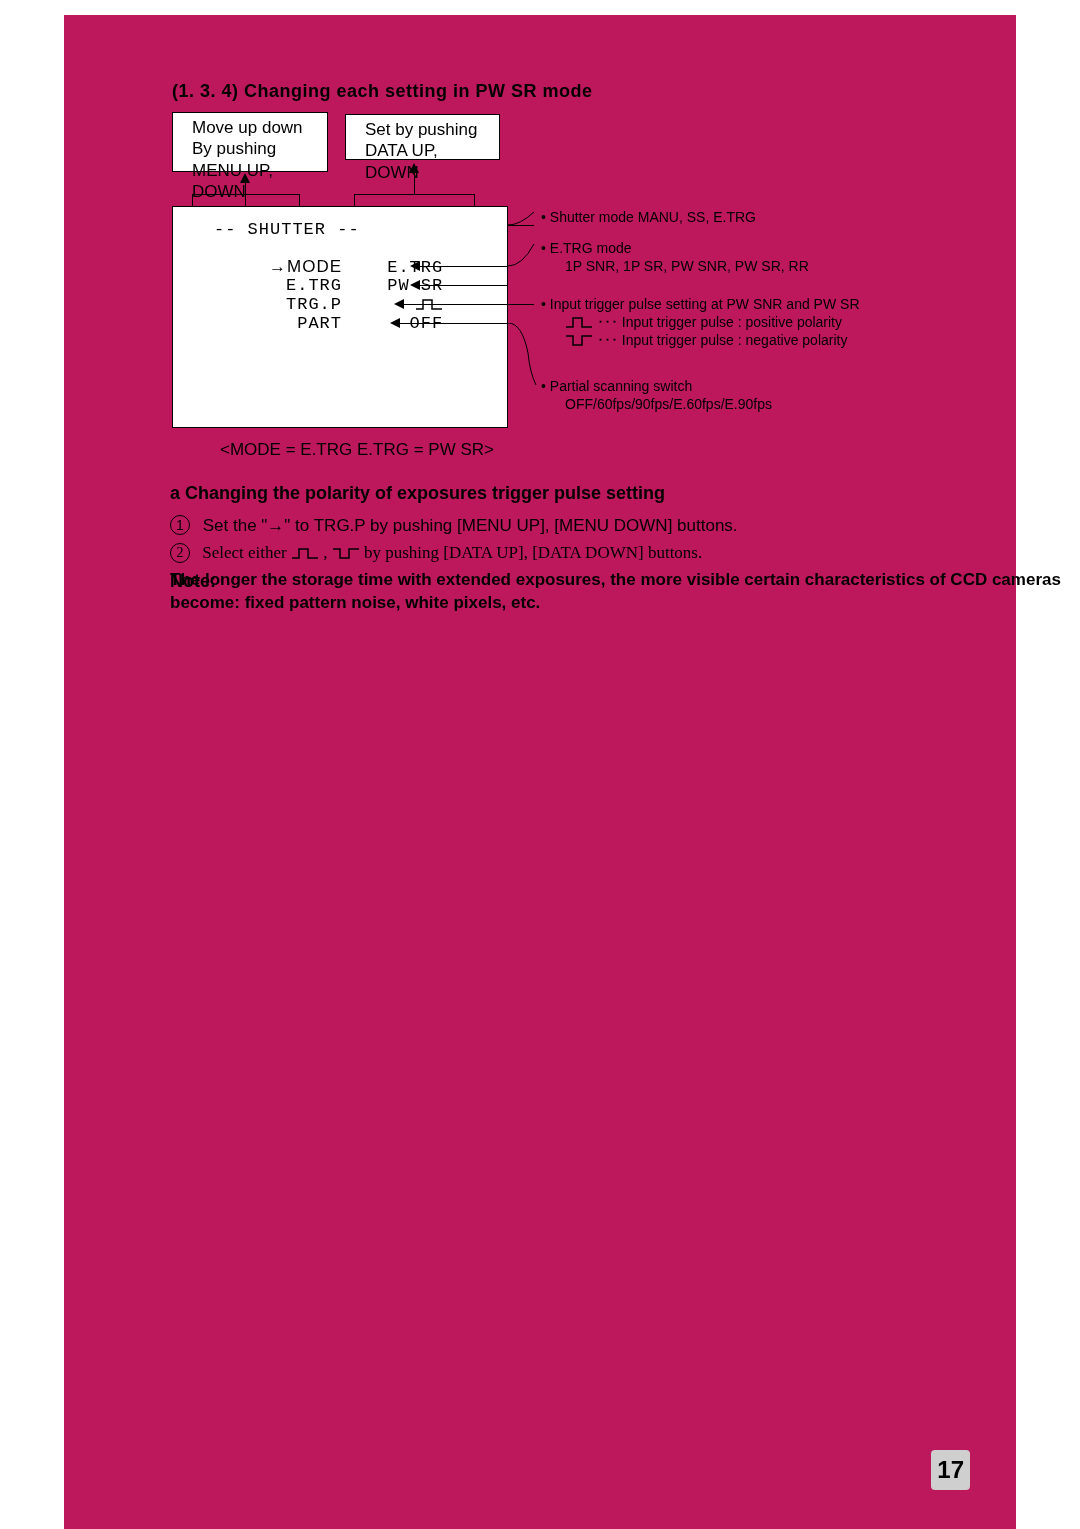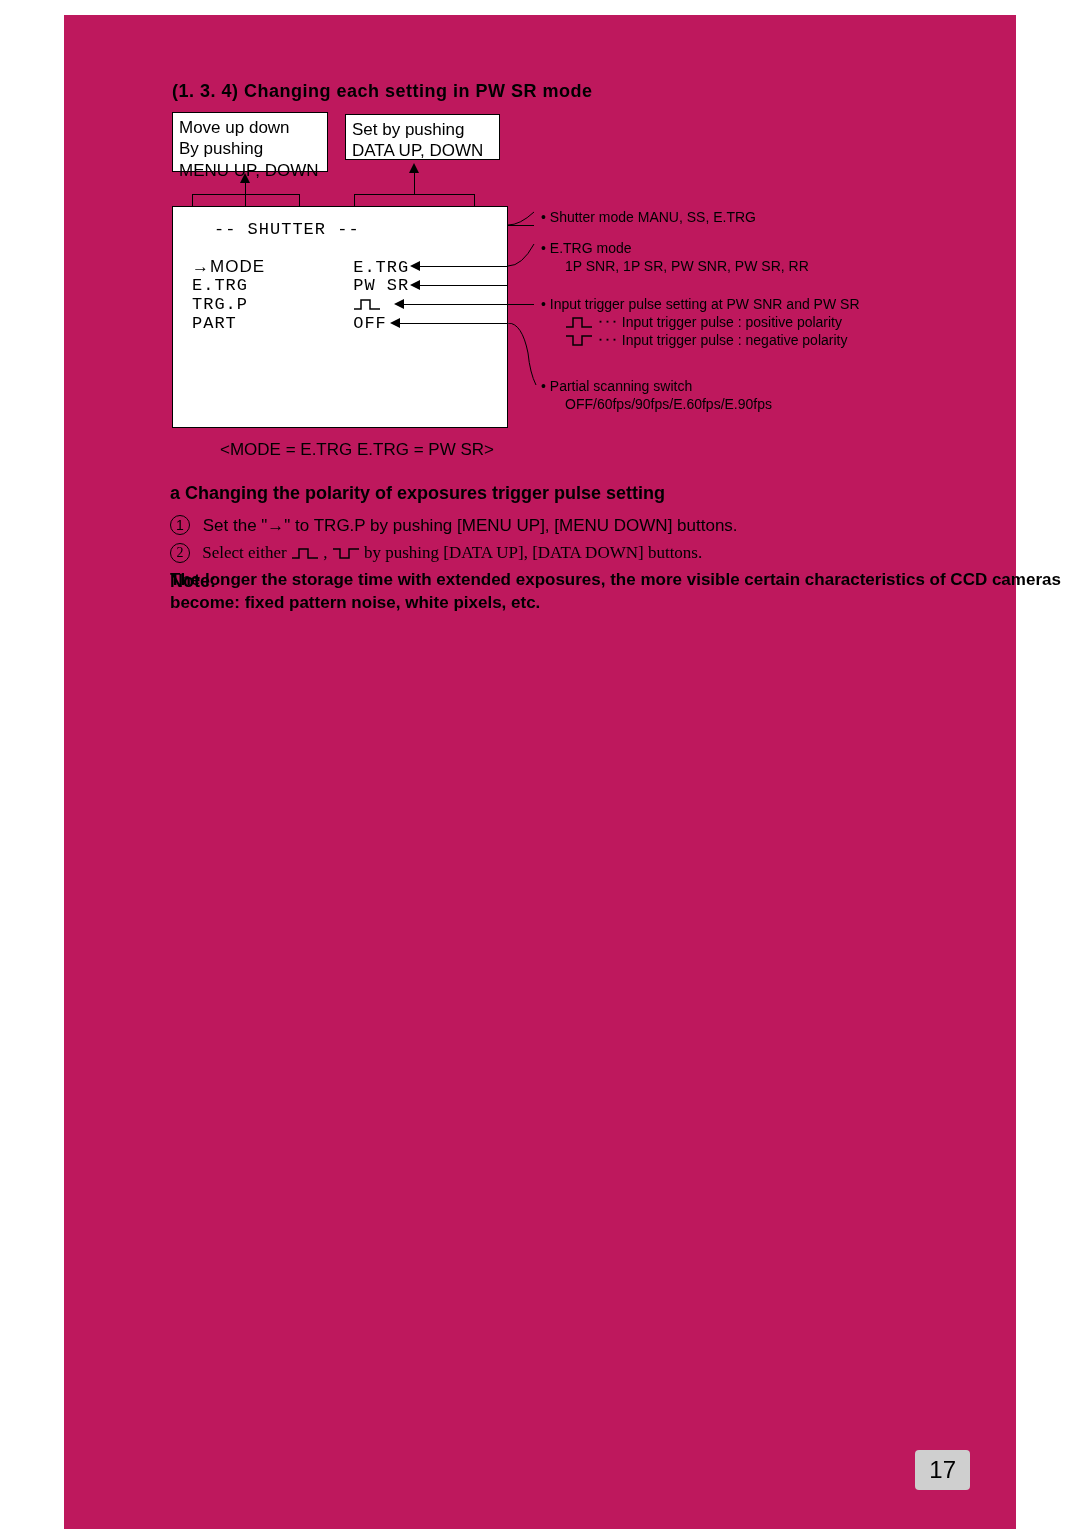--- a/index.html
+++ b/index.html
@@ -24,21 +24,21 @@
     font-size: 18px;
     letter-spacing: 0.5px;
   }
 
   
   .box {
     position: absolute;
     border: 1px solid #000;
     background: #fff;
     font-size: 17px;
-    padding: 4px 6px;
+    padding: 4px 19px;
     line-height: 1.25;
     box-sizing: border-box;
   }
   .box.b1 { left: 108px; top: 97px;  width: 156px; height: 60px; }
   .box.b2 { left: 281px; top: 99px;  width: 155px; height: 46px; }
   .box.b3 { left: 108px; top: 191px; width: 336px; height: 222px; }
 
   
   .lcd-title {
     position: absolute;
@@ -46,20 +46,21 @@
     top: 205px;
     font-family: "Courier New", monospace;
     font-size: 17px;
     letter-spacing: 1px;
   }
   .lcd-row {
     position: absolute;
     font-family: "Courier New", monospace;
     font-size: 17px;
     letter-spacing: 1px;
+    text-align: right;
   }
   .lcd-row .c1 { display: inline-block; width: 150px; }
   .lcd-row .c2 { display: inline-block; width: 90px; }
   .lcd-r1 { left: 128px; top: 242px; }
   .lcd-r2 { left: 128px; top: 261px; }
   .lcd-r3 { left: 128px; top: 280px; }
   .lcd-r4 { left: 128px; top: 299px; }
   .arrow-right-small { font-family: Arial, sans-serif; }
 
   
@@ -138,23 +139,23 @@
     line-height: 1.35;
     width: 900px;
   }
 
   .page-number {
     position: absolute;
     right: 46px;
     bottom: 54px;
     background: #cfcfcf;
     color: #000;
-    font-weight: normal;
+    font-weight: bold;
     font-size: 24px;
-    padding: 6px 14px;
+    padding: 6px 6px;
     border-radius: 4px;
   }
 </style>
 </head>
 <body>
 
 <div class="page">
 
   <div class="heading">(1. 3. 4)   Changing each setting in PW SR mode</div>
 

